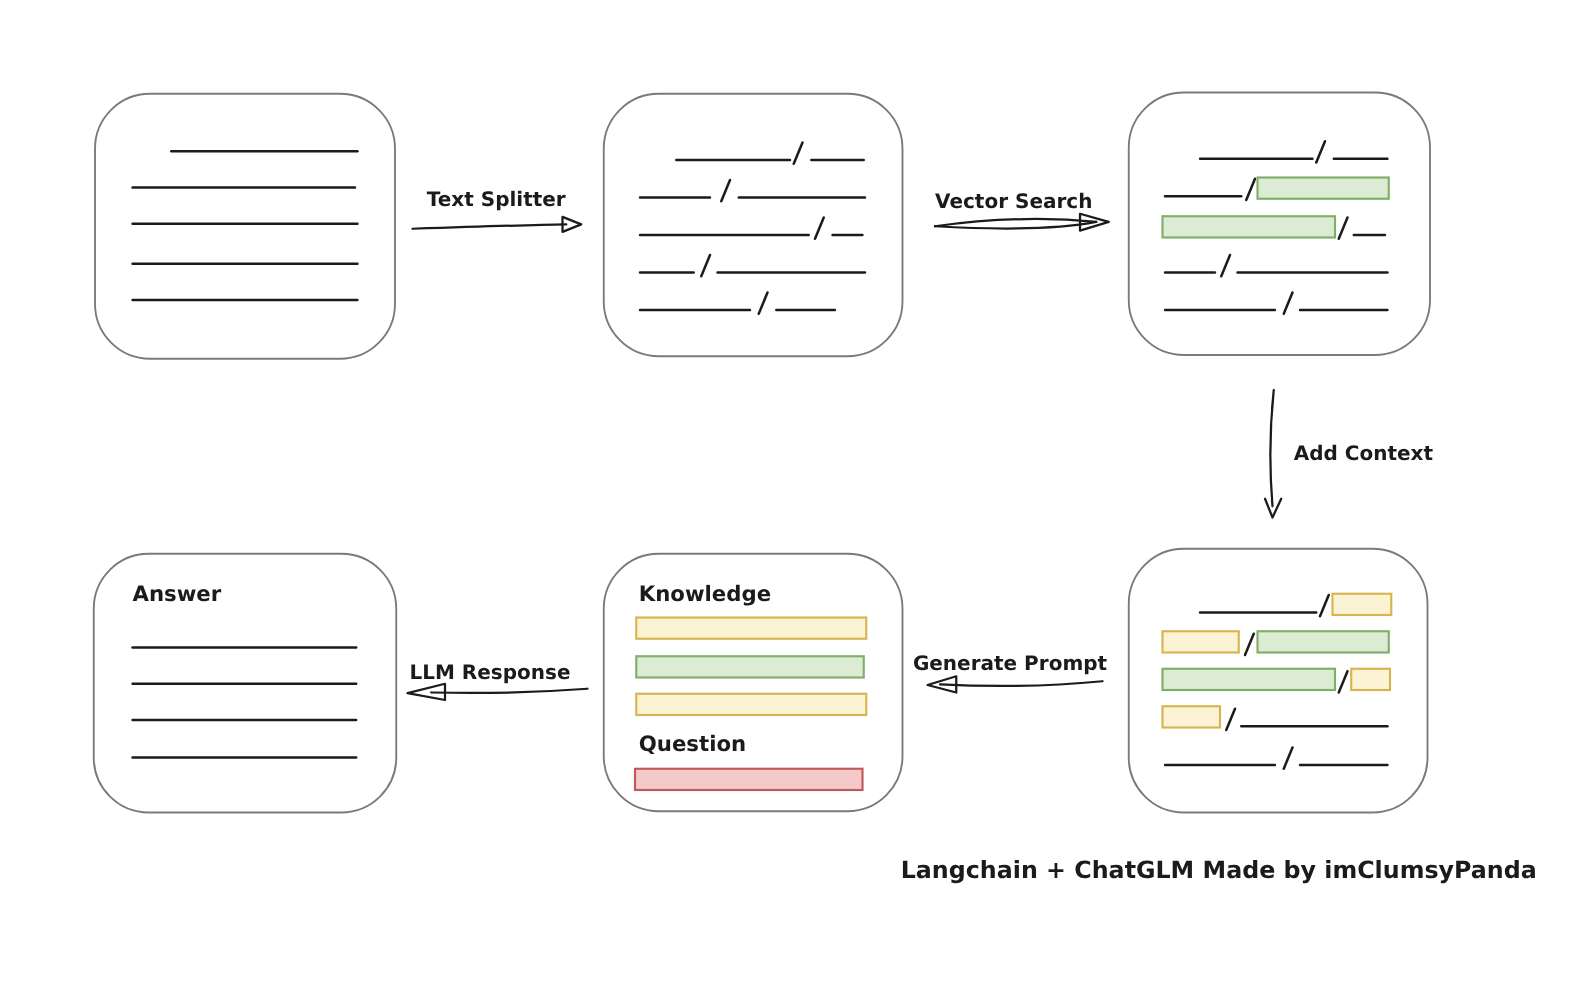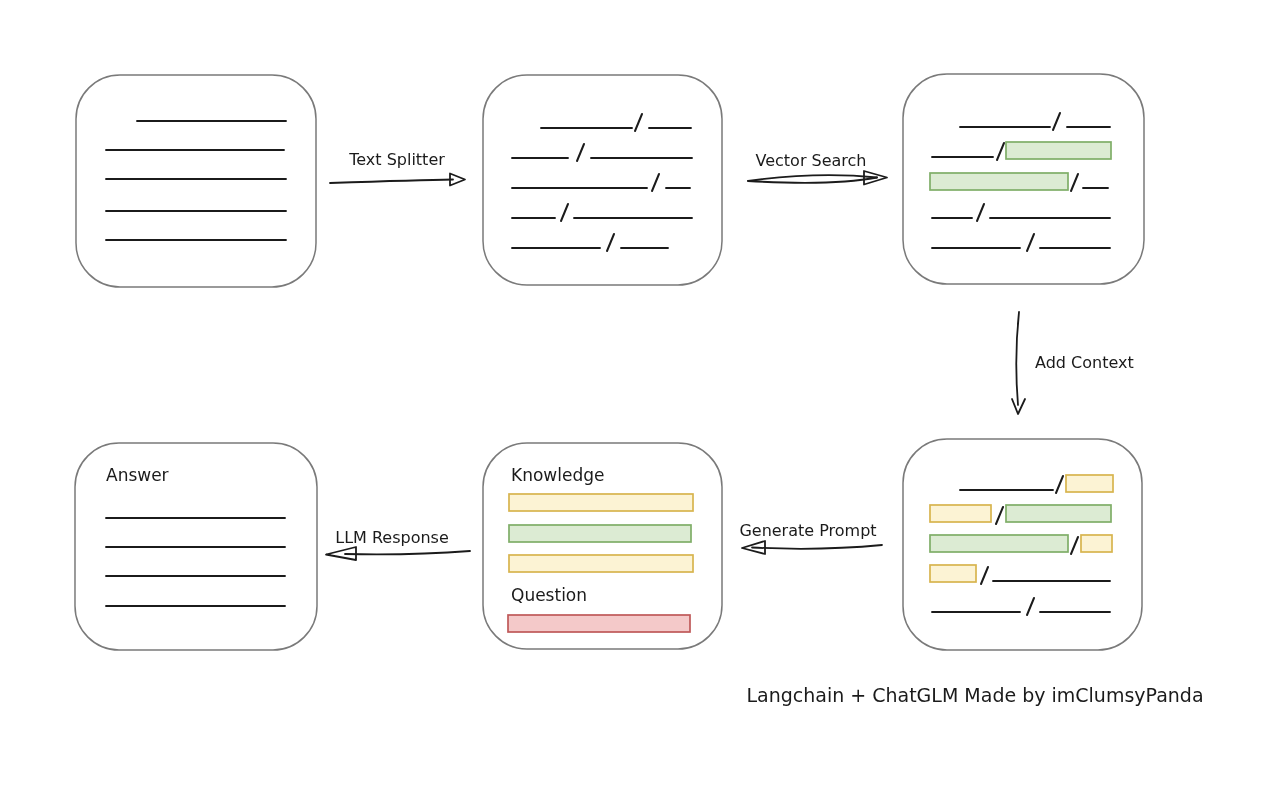--- a/index.html
+++ b/index.html
@@ -6,21 +6,21 @@
     --ink:#1b1b1b;
     --box-border:#7a7a7a;
     --green-fill:#dcebd3; --green-border:#7fae68;
     --yellow-fill:#fcf3d4; --yellow-border:#d8b44e;
     --red-fill:#f4c9c9; --red-border:#bf5959;
     --bg:#ffffff;
   }
   html,body{margin:0;padding:0;}
   body{width:1262px;height:792px;background:var(--bg);overflow:hidden;
        font-family:"DejaVu Sans", sans-serif;}
-  .canvas{position:relative;width:1222px;height:792px;}
+  .canvas{position:relative;width:1222px;height:792px;font-weight:bold;}
   svg{position:absolute;left:0;top:0;}
   .box{fill:#fff;stroke:var(--box-border);stroke-width:1.5;}
   .ln{stroke:var(--ink);stroke-width:1.9;stroke-linecap:round;fill:none;}
   .slash{stroke:var(--ink);stroke-width:2;stroke-linecap:round;fill:none;}
   .hl-green{fill:var(--green-fill);stroke:var(--green-border);stroke-width:1.7;}
   .hl-yellow{fill:var(--yellow-fill);stroke:var(--yellow-border);stroke-width:1.7;}
   .hl-red{fill:var(--red-fill);stroke:var(--red-border);stroke-width:1.7;}
   .arrow{stroke:var(--ink);stroke-width:1.8;fill:none;stroke-linecap:round;stroke-linejoin:round;}
   text{fill:var(--ink);font-family:"DejaVu Sans", sans-serif;}
   .lbl{font-size:16px;}

